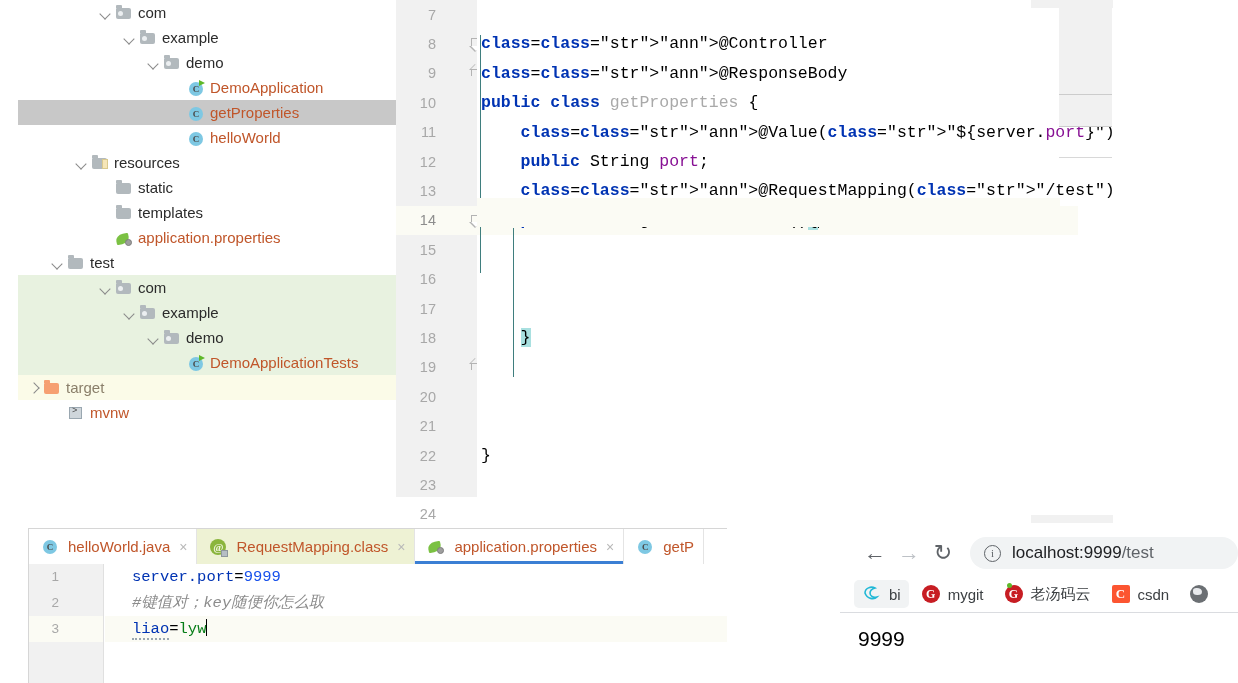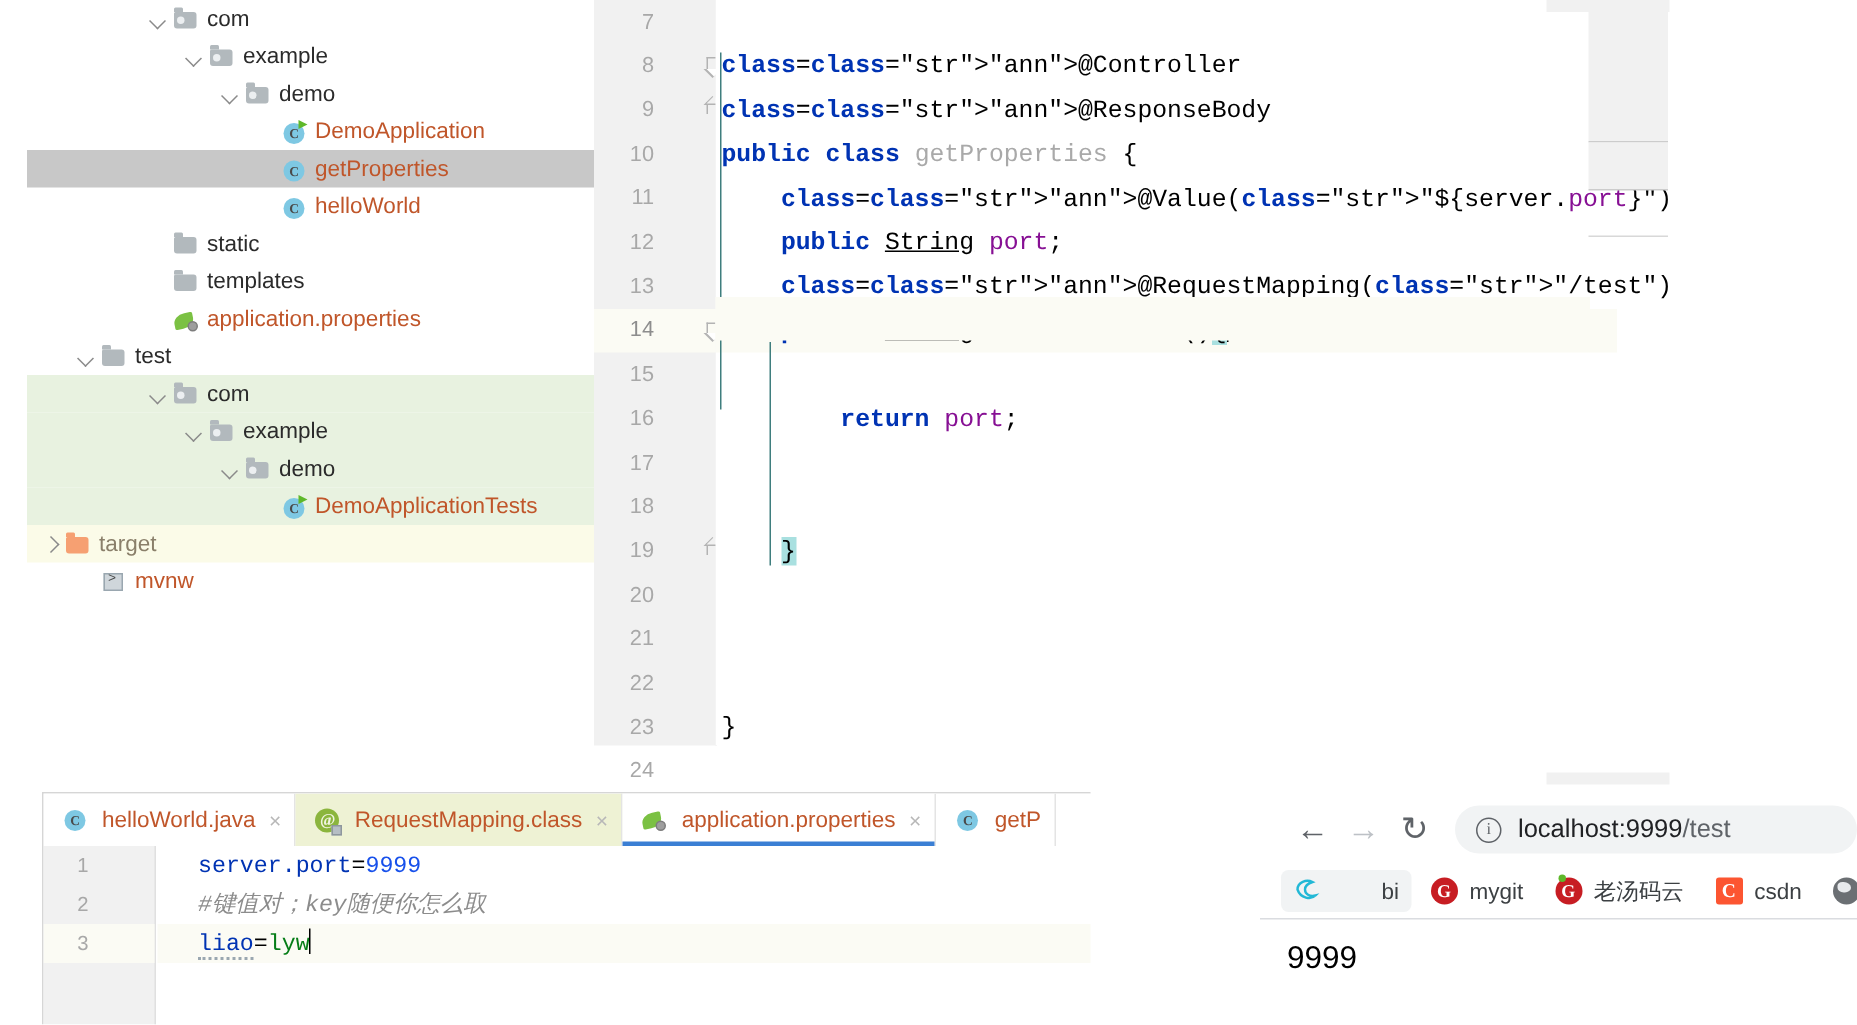--- a/index.html
+++ b/index.html
@@ -174,21 +174,21 @@
     padding-left:4px;
     box-sizing:border-box;
   }
   .cline.active{background:#fbfbf4;}
   .hl-row-ext{
     left:477px;width:583px;height:29.4px;
     background:#fbfbf4;top:198px;
   }
   .kw{color:#0033b3;font-weight:bold;}
   .fld{color:#871094;}
-  .typ{color:#000000;text-decoration:underline;}
+  .typ{color:#000000;}
   .cname{color:#a9a9a9;}
   .cmt{color:#8c8c8c;font-style:italic;}
   .sel{background:#a9e0e0;}
   .indent-guide{
     position:absolute;width:1px;background:#3f7e7e;
   }
   .caret{
     display:inline-block;width:1px;height:17px;background:#000;
     vertical-align:-3px;
   }
@@ -289,21 +289,21 @@
   .urlhost{color:#202124;}
   .urlpath{color:#5f6368;}
   #bookmarks{
     display:flex;align-items:center;height:36px;padding-left:14px;
     border-bottom:1px solid #dadce0;
   }
   .bmk{
     display:flex;align-items:center;padding:4px 8px;border-radius:5px;
     font-size:15px;color:#3c4043;margin-right:4px;white-space:nowrap;
   }
-  .bmk.hoverbg{background:#f1f3f4;gap:32px;}
+  .bmk.hoverbg{background:#f1f3f4;}
   .bmico{width:20px;height:20px;margin-right:7px;position:relative;flex:0 0 20px;}
   .ic-gitee{
     position:absolute;left:1px;top:1px;width:18px;height:18px;border-radius:50%;
     background:#c71d23;color:#fff;font-size:12px;font-weight:bold;
     display:flex;align-items:center;justify-content:center;font-family:"Liberation Serif",serif;
   }
   .ic-gitee.dotted::after{
     content:"";position:absolute;left:2px;top:-2px;width:5px;height:5px;border-radius:50%;
     background:#5eb82a;
   }
@@ -375,20 +375,29 @@
         <span class="tlabel ">getProperties</span>
       </span>
     </div>
     <div class="tree-row">
       <span class="inner" style="padding-left:170px">
         <span class="twisty"></span>
         <span class="ico">
           <span class="cls">C</span>
         </span>
         <span class="tlabel ">helloWorld</span>
+      </span>
+    </div>
+    <div class="tree-row">
+      <span class="inner" style="padding-left:74px">
+        <span class="twisty down"></span>
+        <span class="ico">
+          <span class="folder res"></span>
+        </span>
+        <span class="tlabel dark">resources</span>
       </span>
     </div>
     <div class="tree-row">
       <span class="inner" style="padding-left:98px">
         <span class="twisty"></span>
         <span class="ico">
           <span class="folder"></span>
         </span>
         <span class="tlabel dark">static</span>
       </span>
@@ -520,21 +529,20 @@
   <div class="abs" id="code-area">
       <div class="cline"></div>
       <div class="cline"><span <span="" class="kw">class</span>=<span <span="" class="kw">class</span>="str"&gt;"ann"&gt;@Controller</div>
       <div class="cline"><span <span="" class="kw">class</span>=<span <span="" class="kw">class</span>="str"&gt;"ann"&gt;@ResponseBody</div>
       <div class="cline"><span class="kw">public</span> <span class="kw">class</span> <span class="cname">getProperties</span> {</div>
       <div class="cline">    <span <span="" class="kw">class</span>=<span <span="" class="kw">class</span>="str"&gt;"ann"&gt;@Value(<span <span="" class="kw">class</span>="str"&gt;"${server.<span class="fld">port</span>}")</div>
       <div class="cline">    <span class="kw">public</span> <span class="typ">String</span> <span class="fld">port</span>;</div>
       <div class="cline">    <span <span="" class="kw">class</span>=<span <span="" class="kw">class</span>="str"&gt;"ann"&gt;@RequestMapping(<span <span="" class="kw">class</span>="str"&gt;"/test")</div>
       <div class="cline active">    <span class="kw">public</span> <span class="typ">String</span> <span class="cname">testConstruct</span>()<span class="sel">{</span><span class="caret"></span></div>
       <div class="cline"></div>
-      <div class="cline">        <span class="kw">return</span> <span class="fld">port</span>;</div>
       <div class="cline"></div>
       <div class="cline"></div>
       <div class="cline">    <span class="sel">}</span></div>
       <div class="cline"></div>
       <div class="cline"></div>
       <div class="cline"></div>
       <div class="cline">}</div>
       <div class="cline"></div>
       <div class="indent-guide" style="left: 3px; top: 35.4px; height: 237.2px;"></div>
       <div class="indent-guide" style="left: 36px; top: 227.8px; height: 149px;"></div>

